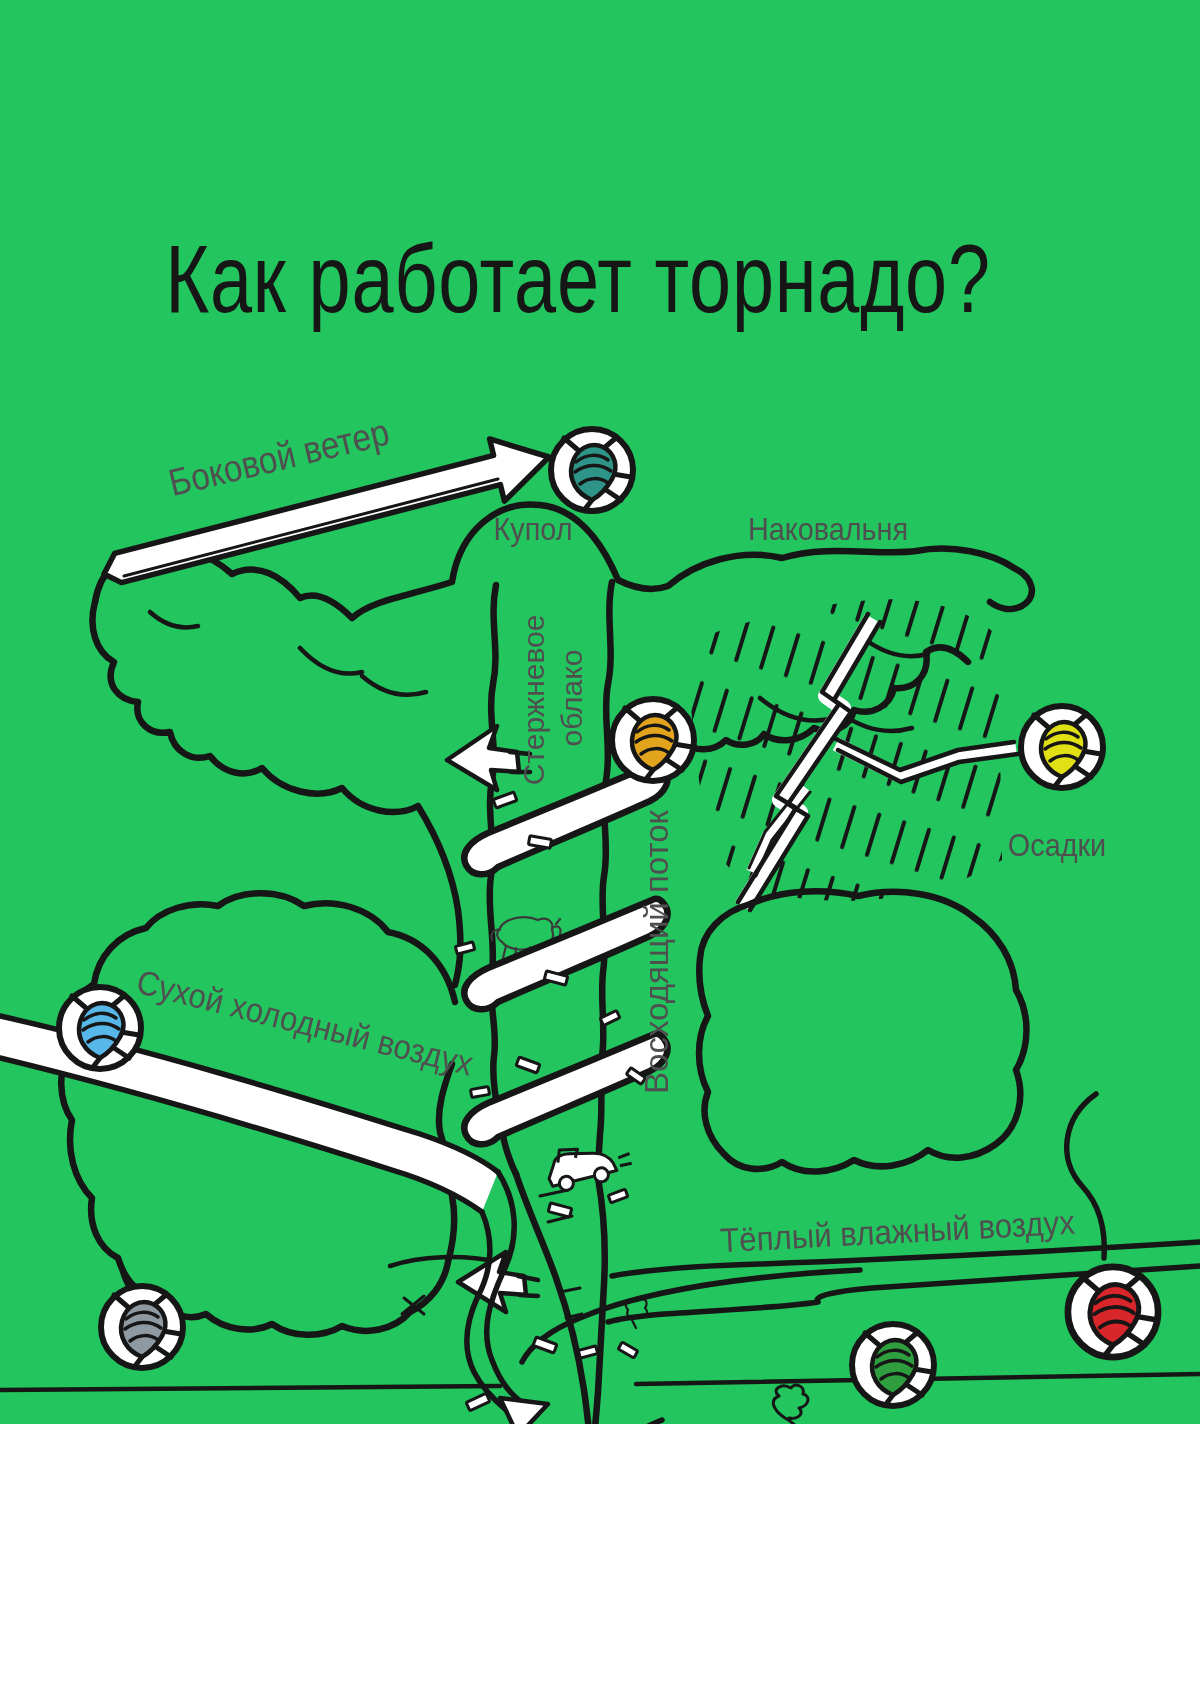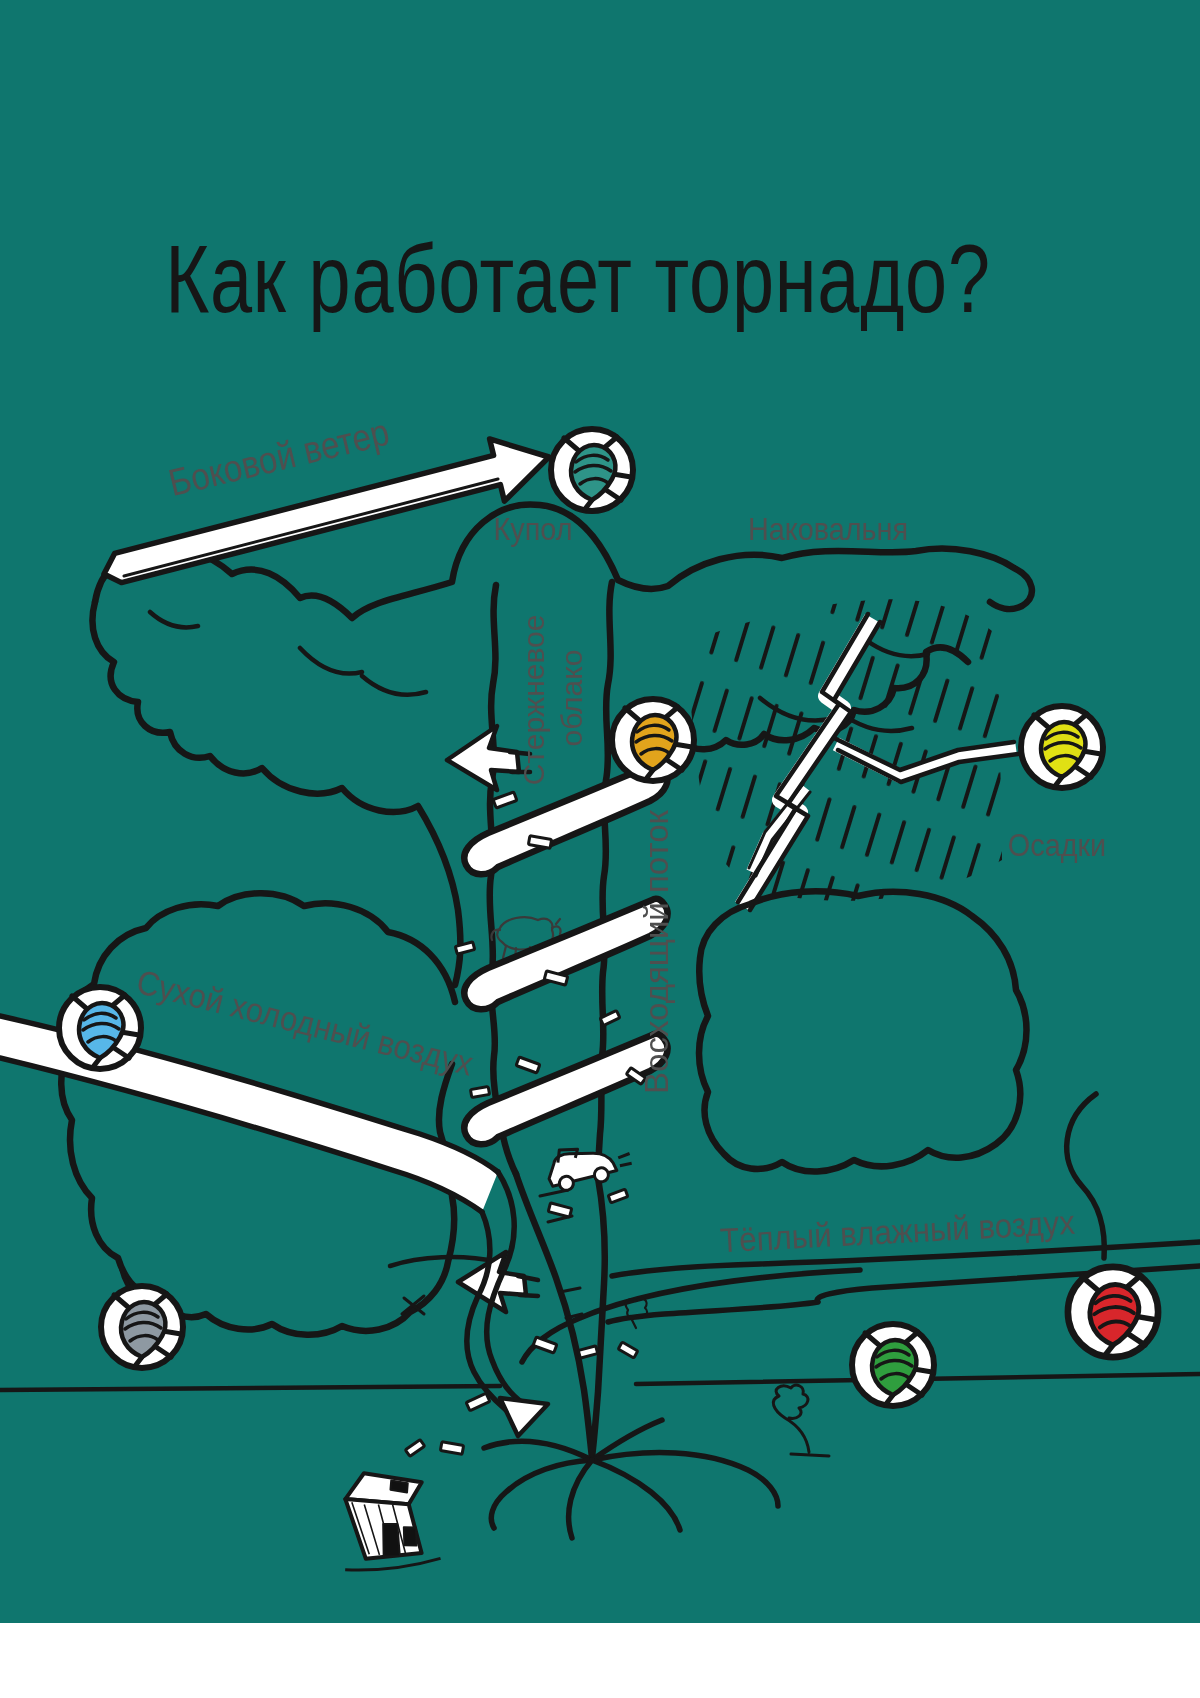--- a/index.html
+++ b/index.html
@@ -1,16 +1,16 @@
 <!DOCTYPE html>
 <html><head>
 <meta charset="utf-8">
 <style>
   html,body{margin:0;padding:0;background:#ffffff;}
-  .poster{position:relative;width:1200px;height:1623px;background:#0f766e;overflow:hidden;}
+  .poster{position:relative;width:1200px;height:1424px;background:#22c55e;overflow:hidden;}
   svg{display:block;}
   text{font-family:"Liberation Sans","DejaVu Sans",sans-serif;}
   .title-t{font-size:97px;fill:#161616;letter-spacing:1px;}
   .lbl{fill:#4f4f4f;}
   .ink{stroke:#161616;fill:none;stroke-linecap:round;stroke-linejoin:round;}
   .w6{stroke-width:6.5;} .w5{stroke-width:5.5;} .w4{stroke-width:4.5;} .w3{stroke-width:3;} .w2{stroke-width:2.2;}
   .fillw{fill:#ffffff;}
 </style>
 </head>
 <body>

